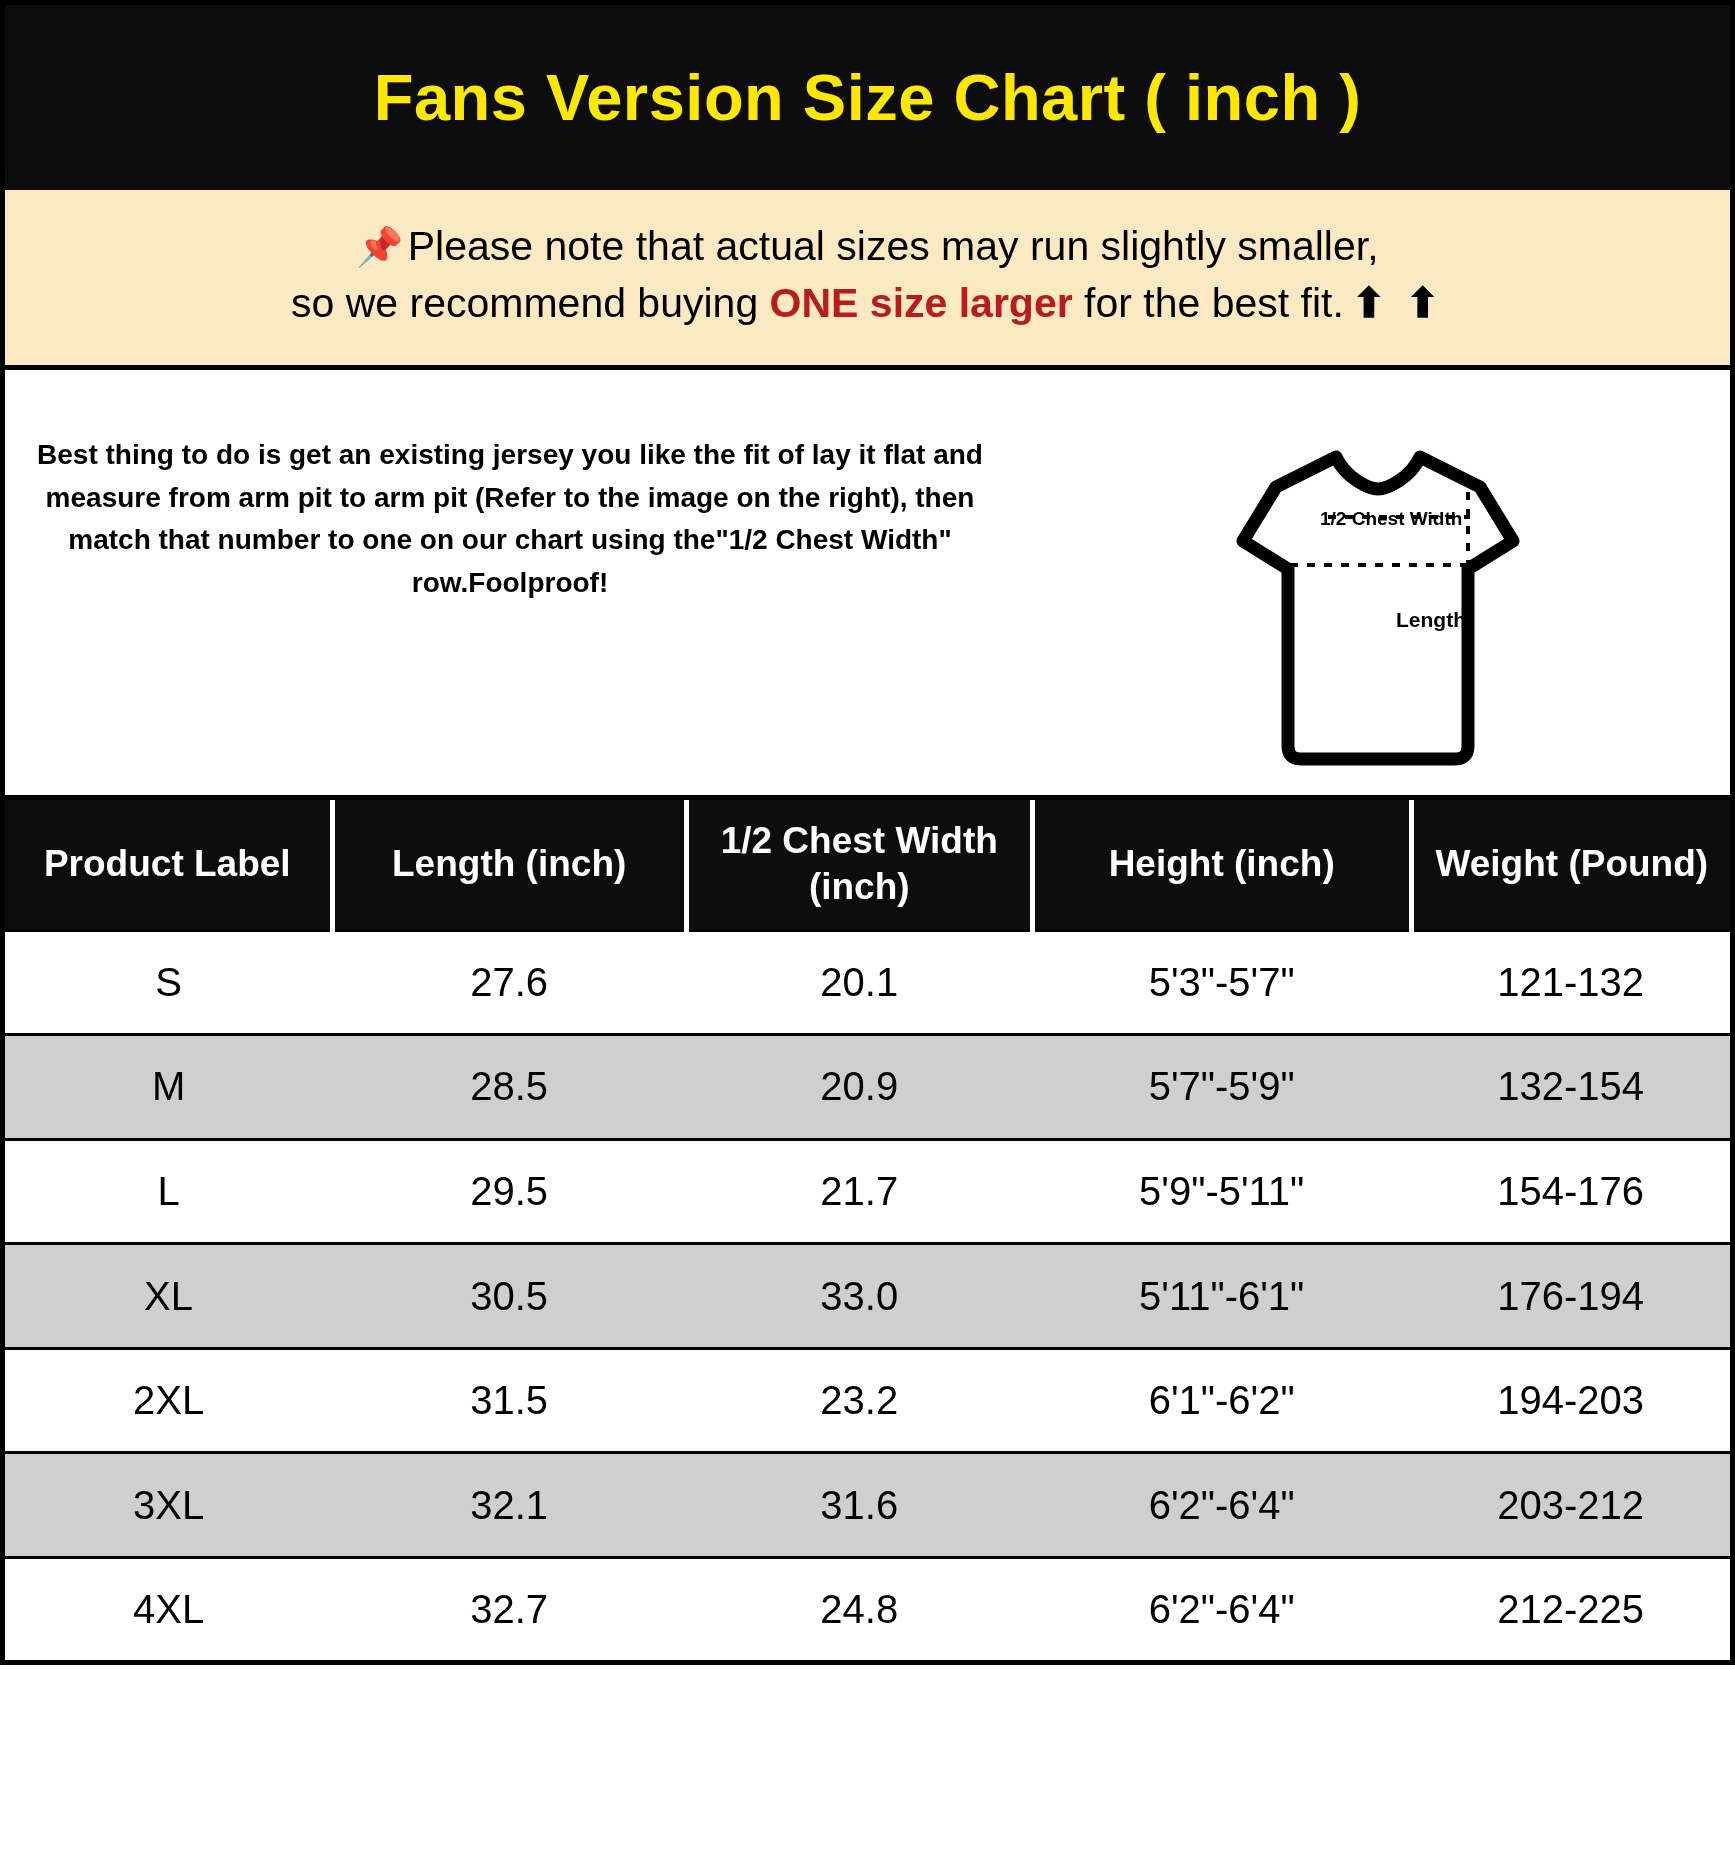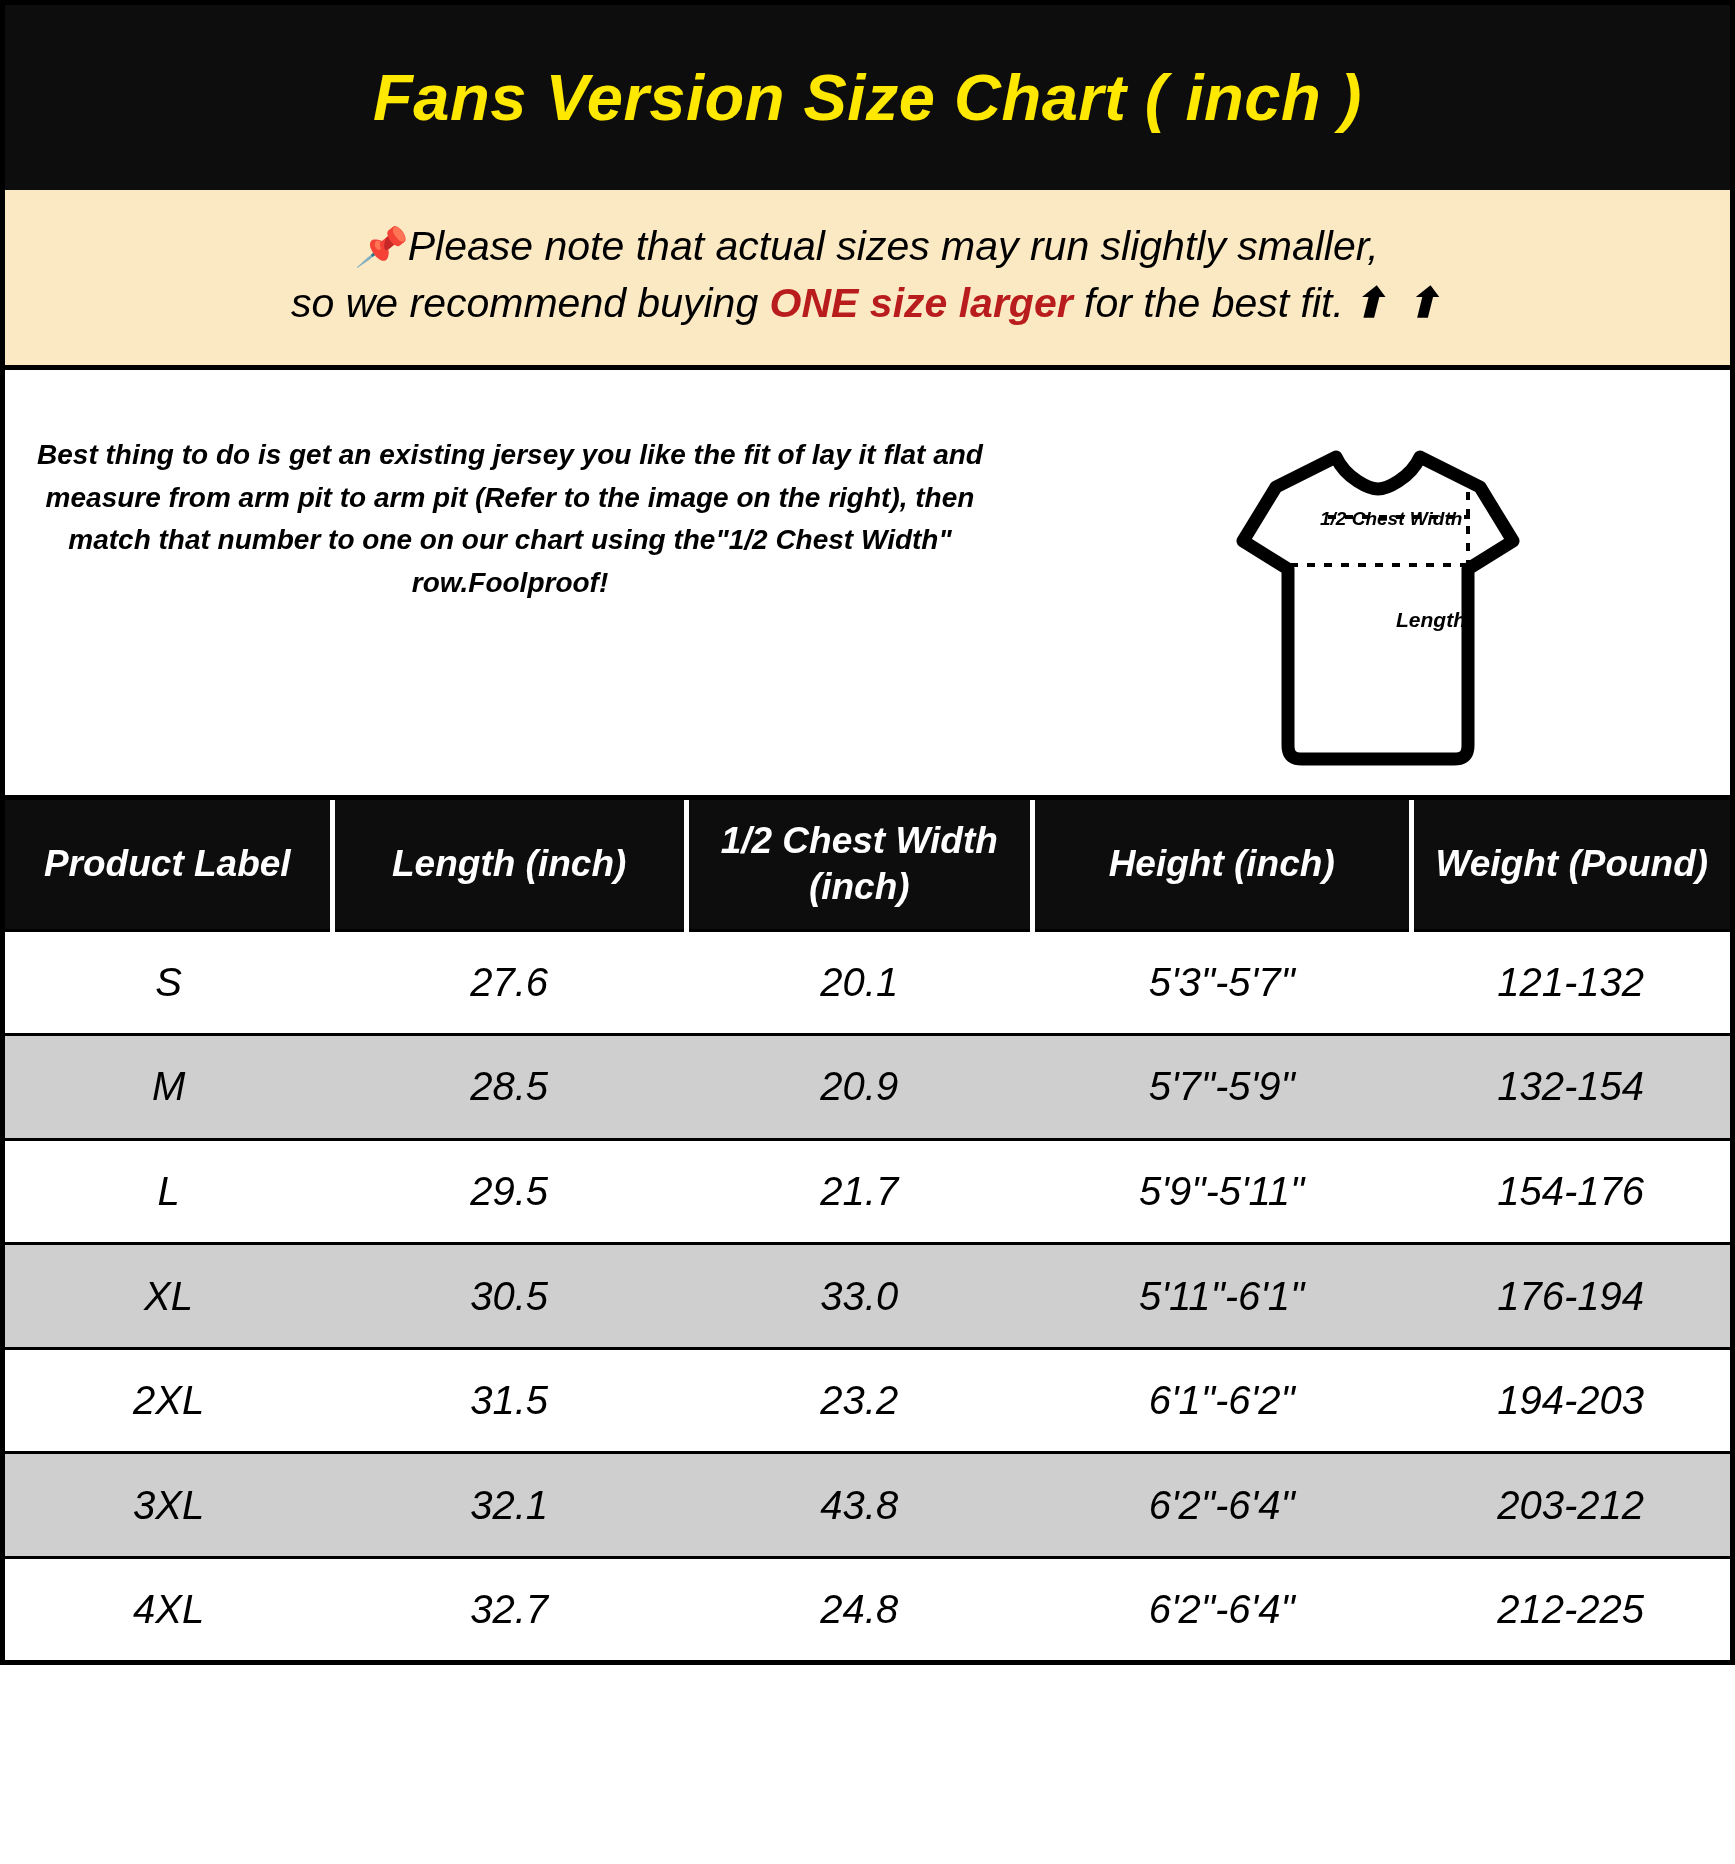--- a/index.html
+++ b/index.html
@@ -15,21 +15,20 @@
     overflow: hidden;
   }
   .page {
     width: 1735px;
     height: 1665px;
     box-sizing: border-box;
     border: 5px solid #000000;
     display: flex;
     flex-direction: column;
     background: #ffffff;
-    font-style: italic;
   }
 
   
   .title-bar {
     background: #0d0d0d;
     height: 185px;
     display: flex;
     align-items: center;
     justify-content: center;
     flex: 0 0 auto;
@@ -217,21 +216,21 @@
       <tr>
         <td>2XL</td>
         <td>31.5</td>
         <td>23.2</td>
         <td>6'1"-6'2"</td>
         <td>194-203</td>
       </tr>
       <tr class="alt">
         <td>3XL</td>
         <td>32.1</td>
-        <td>43.8</td>
+        <td>31.6</td>
         <td>6'2"-6'4"</td>
         <td>203-212</td>
       </tr>
       <tr>
         <td>4XL</td>
         <td>32.7</td>
         <td>24.8</td>
         <td>6'2"-6'4"</td>
         <td>212-225</td>
       </tr>

